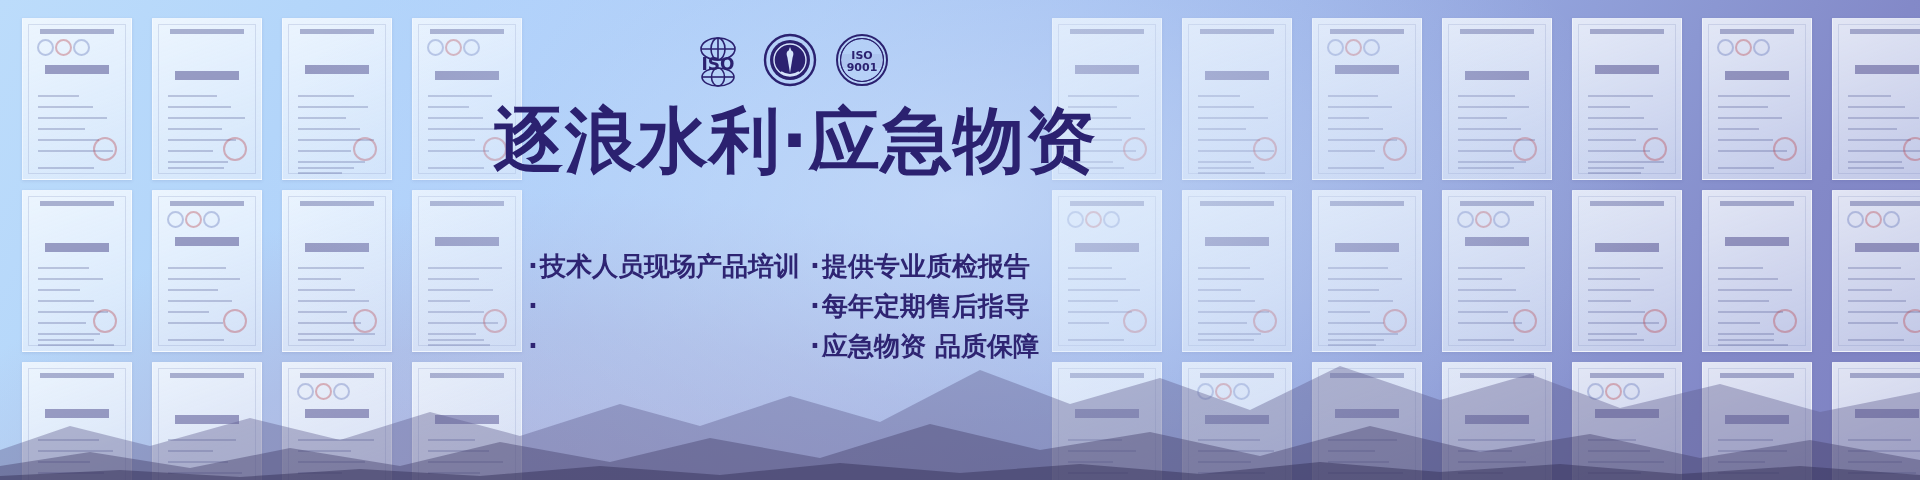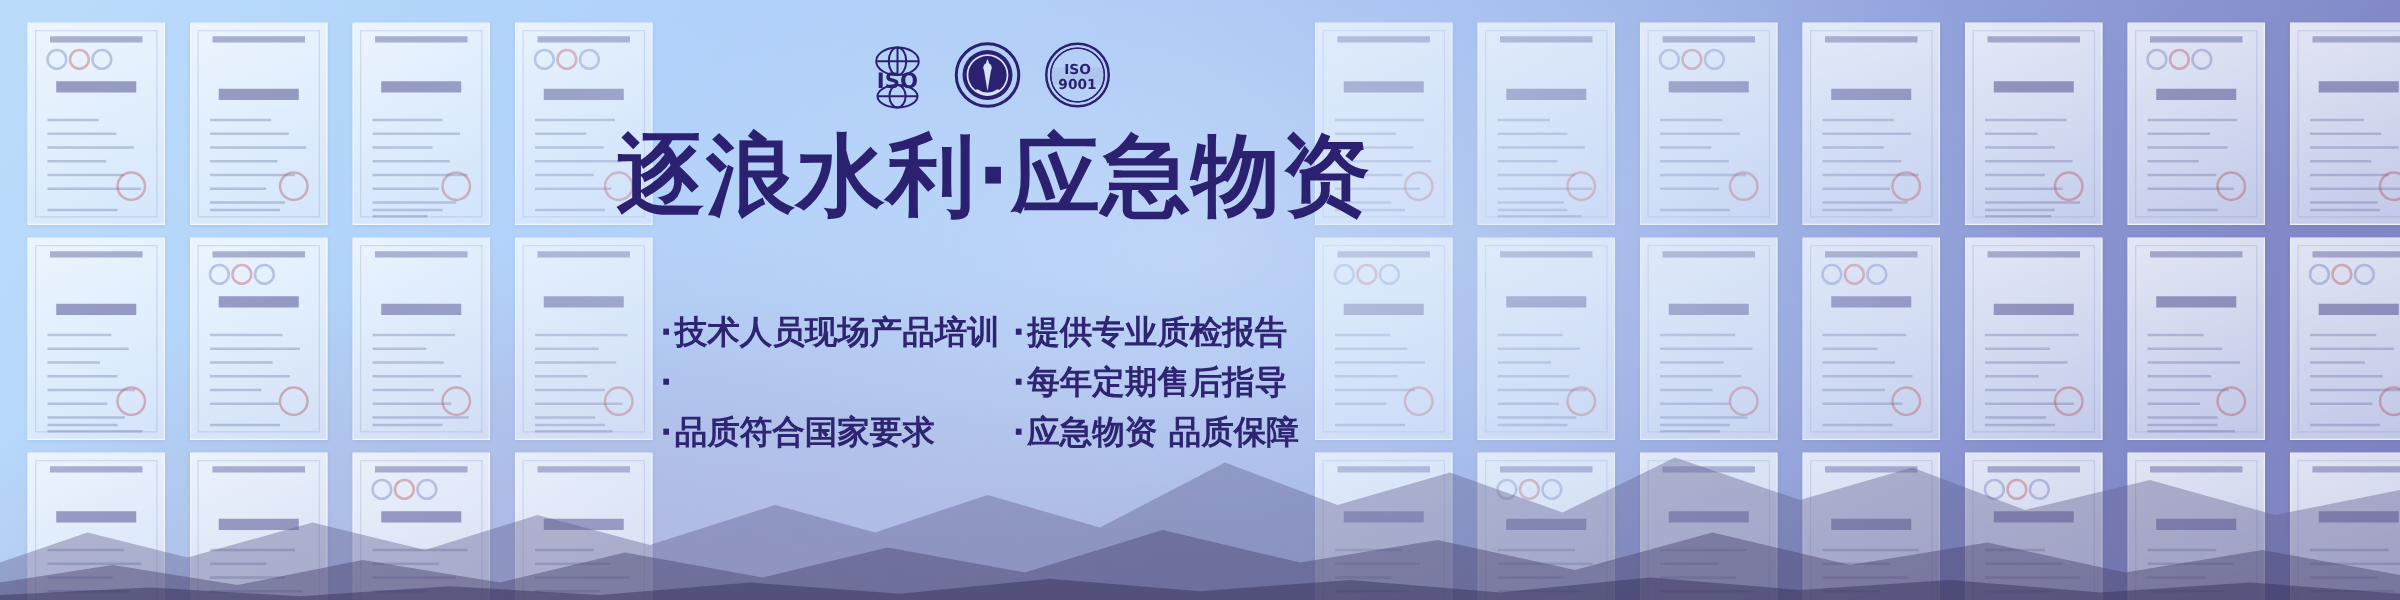--- a/index.html
+++ b/index.html
@@ -660,21 +660,20 @@
           <span class="dot">·</span>
         </div>
         <div class="fcell right">
           <span class="dot">·</span>
           <span>每年定期售后指导</span>
         </div>
       </div>
       <div class="frow">
         <div class="fcell left">
           <span class="dot">·</span>
-          <span>品质符合国家要求</span>
         </div>
         <div class="fcell right">
           <span class="dot">·</span>
           <span>应急物资 品质保障</span>
         </div>
       </div>
     </div>
 
 </div>
 

